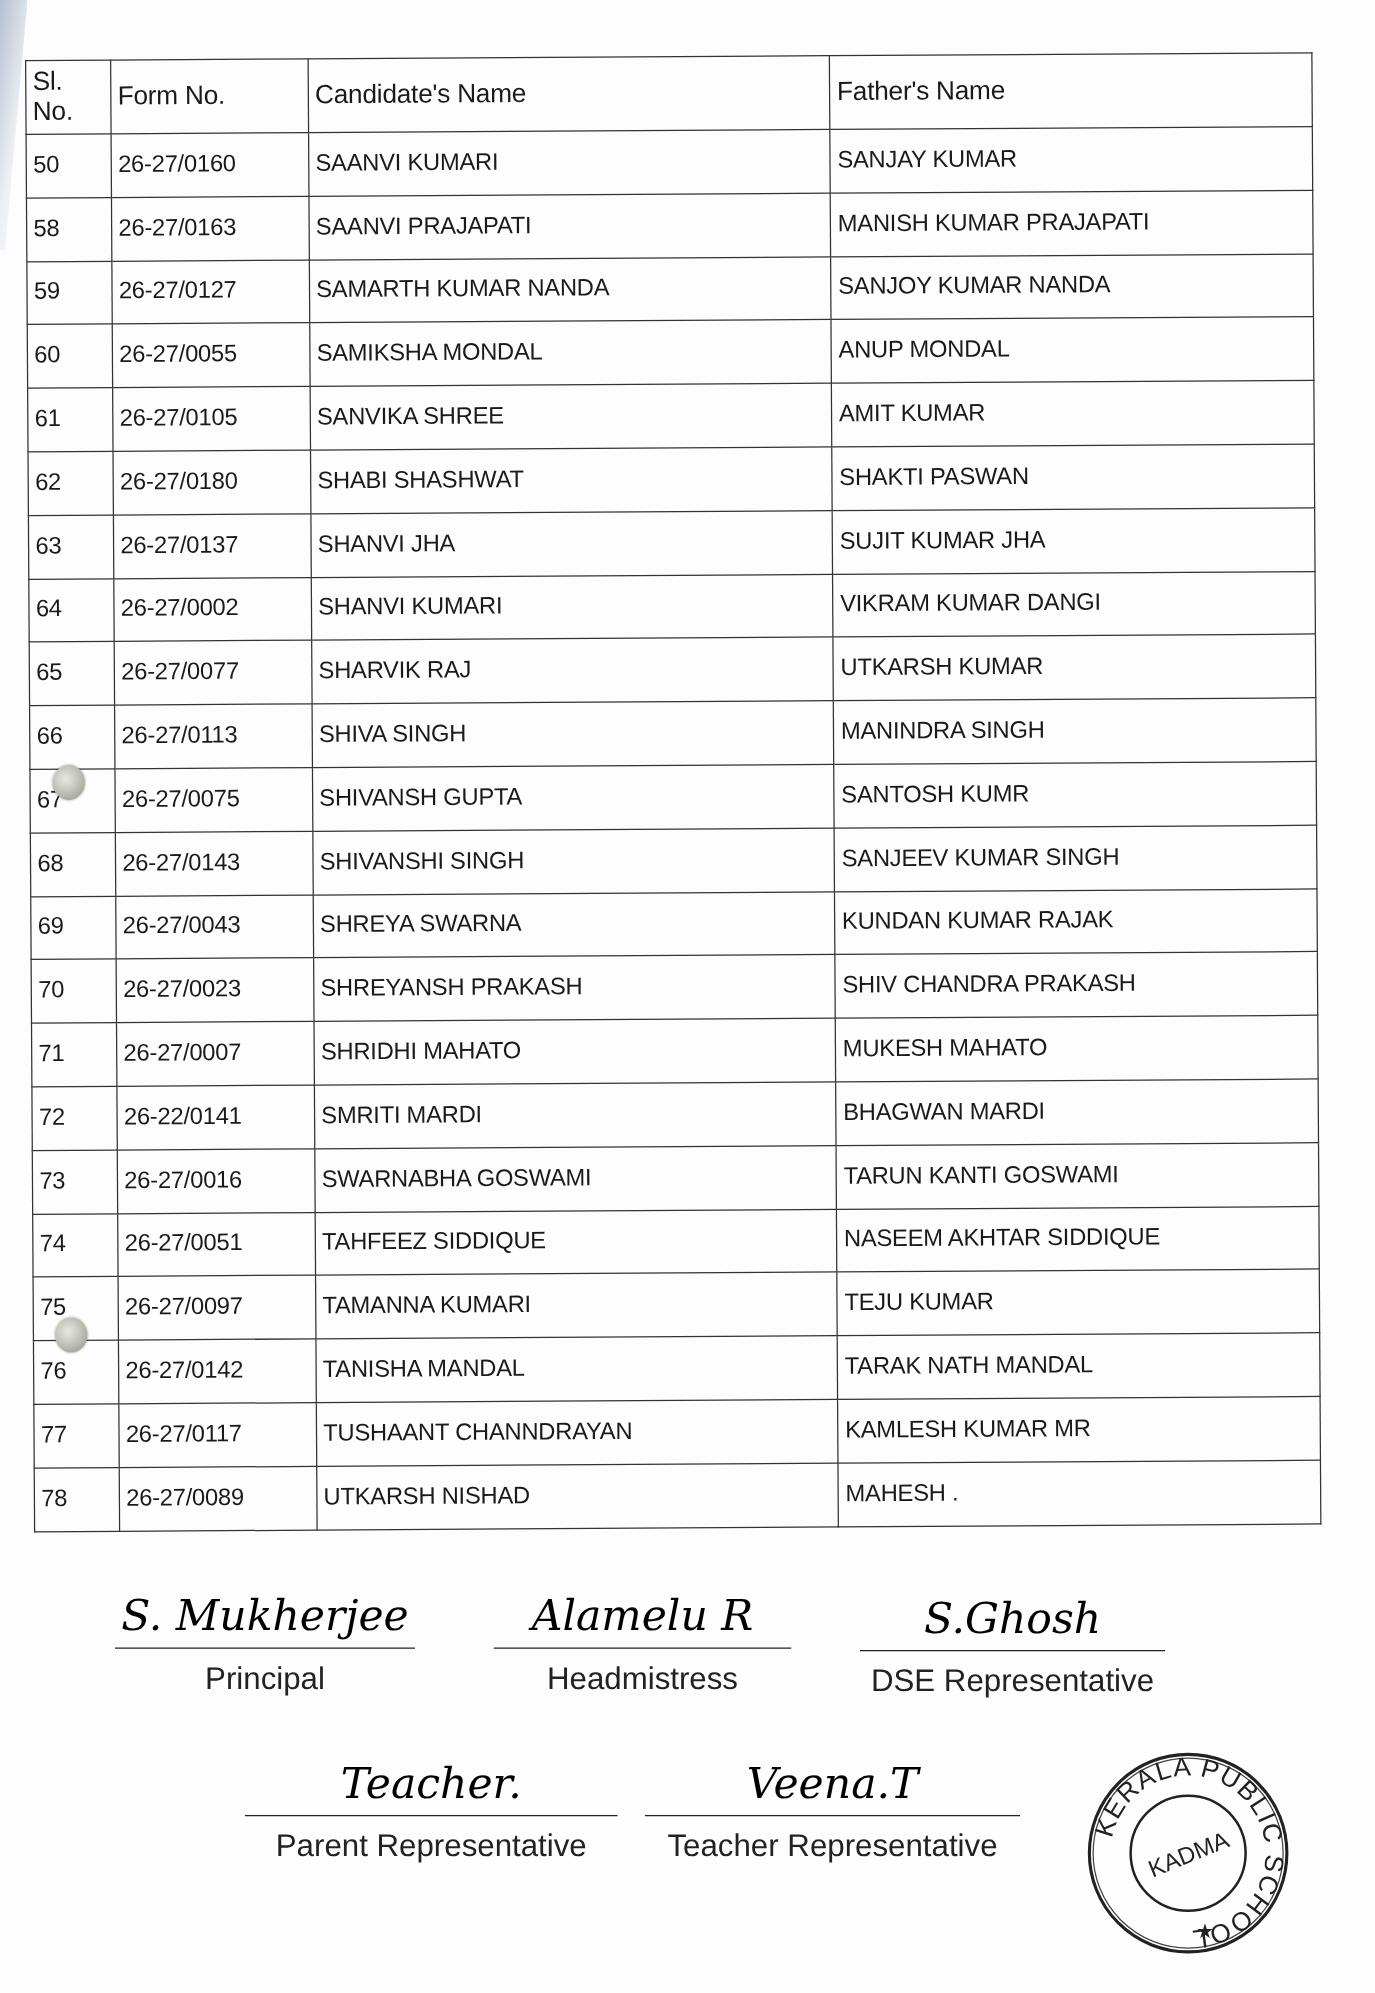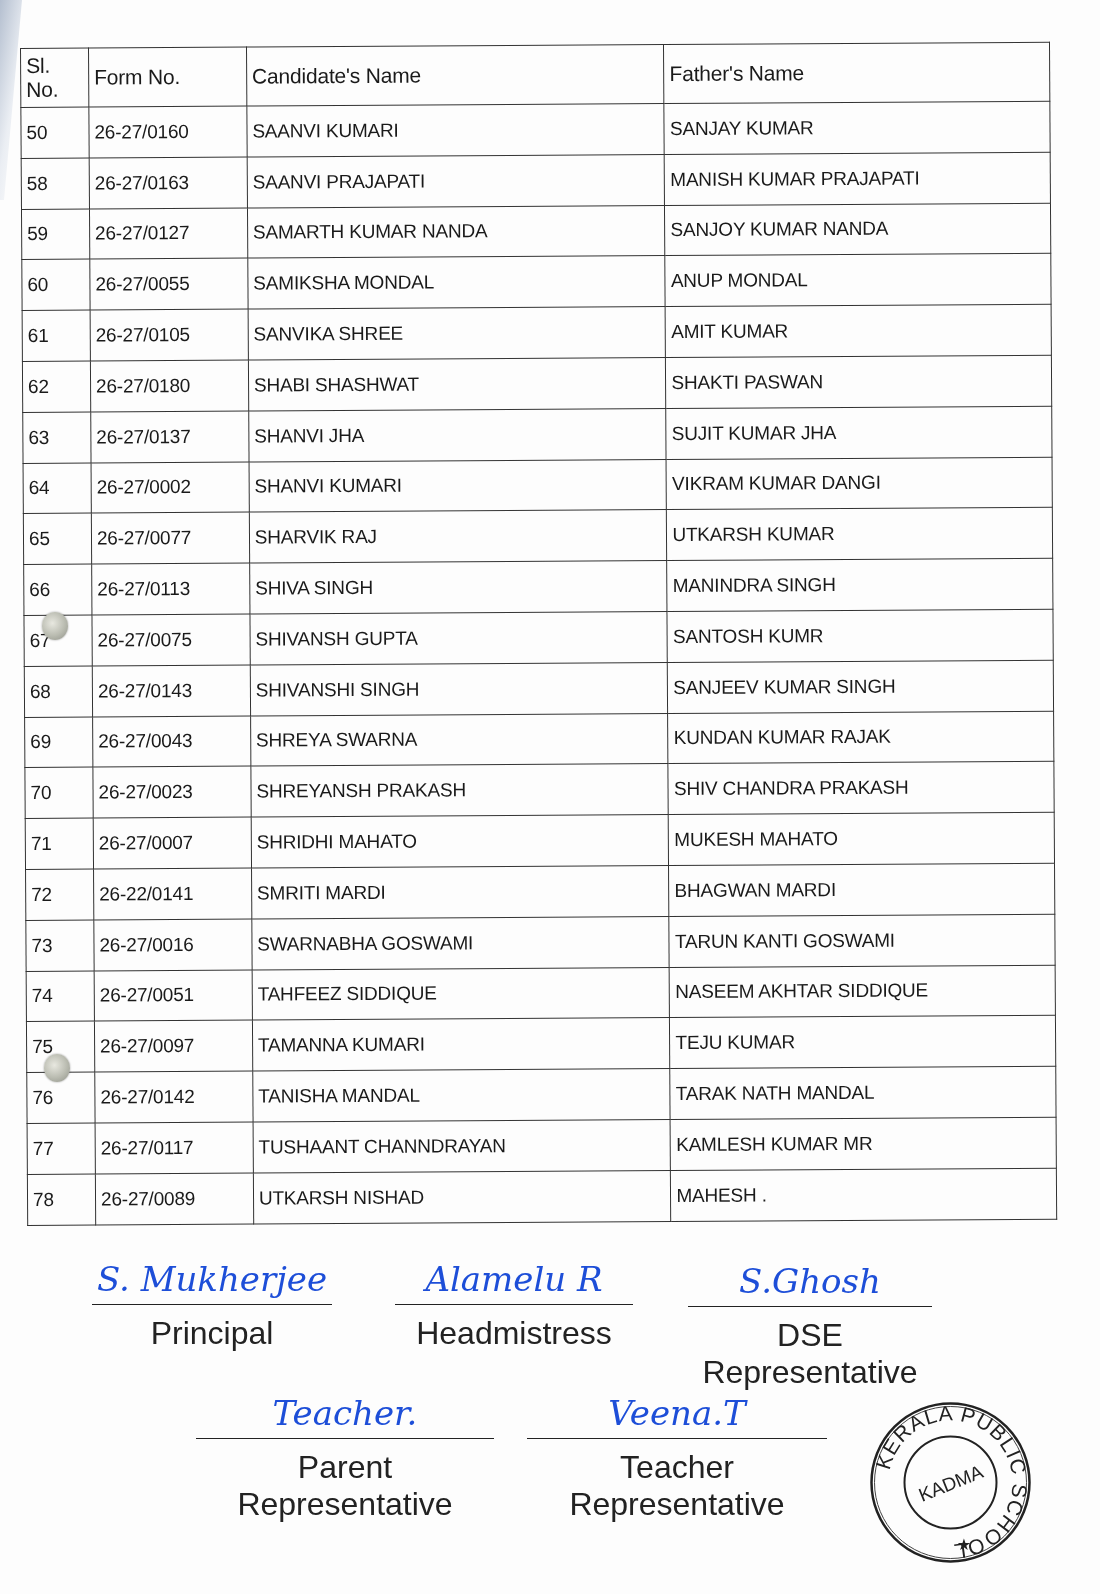--- a/index.html
+++ b/index.html
@@ -28,25 +28,26 @@
   table.sheet th { height: 58px; font-size: 21px; }
   col.c1 { width: 68px; } col.c2 { width: 158px; } col.c3 { width: 418px; } col.c4 { width: 386px; }
   td.sl { font-size: 18px; padding-top: 10px; }
   .punch {
     position: absolute; width: 26px; height: 28px; border-radius: 50%;
     background: radial-gradient(circle at 40% 40%, #e8e8e0 0%, #b9bbb0 55%, #8e9087 100%);
     box-shadow: 0 0 2px rgba(0,0,0,0.4);
   }
   .sig-block { position: absolute; text-align: center; }
   .sig-line { border-top: 1.5px solid #222; }
-  .sig-label { font-size: 32px; margin-top: 10px; color: #222; }
+  .sig-label { font-size: 25px; margin-top: 10px; color: #222; }
   .sig-script {
     font-family: "DejaVu Serif", serif; font-style: italic;
-    font-size: 34px; height: 50px; line-height: 50px; color: #1d4ed8;
+    font-size: 34px; height: 50px; line-height: 50px; color: #000000;
     white-space: nowrap;
+    margin-top: 14px;
   }
   .stamp { position: absolute; left: 868px; top: 1400px; width: 165px; height: 165px; }
 </style>
 </head>
 <body>
 
 <div class="page-edge"></div>
 
 <table class="sheet">
   <colgroup>
@@ -216,21 +217,21 @@
   <div class="sig-script">S.Ghosh</div>
   <div class="sig-line"></div>
   <div class="sig-label">DSE Representative</div>
 </div>
 
 <div class="sig-block" style="left:196px;top:1388px;width:298px;">
   <div class="sig-script">Teacher.</div>
   <div class="sig-line"></div>
   <div class="sig-label">Parent Representative</div>
 </div>
-<div class="sig-block" style="left:527px;top:1388px;width:300px;">
+<div class="sig-block" style="left:516px;top:1388px;width:300px;">
   <div class="sig-script">Veena.T</div>
   <div class="sig-line"></div>
   <div class="sig-label">Teacher Representative</div>
 </div>
 
 <svg class="stamp" viewBox="0 0 165 165">
   <defs>
     <path id="stamp-arc" d="M 82.5 82.5 m -62 0 a 62 62 0 1 1 124 0 a 62 62 0 1 1 -124 0"></path>
   </defs>
   <circle cx="82.5" cy="82.5" r="79" fill="none" stroke="#222" stroke-width="2.5"></circle>

